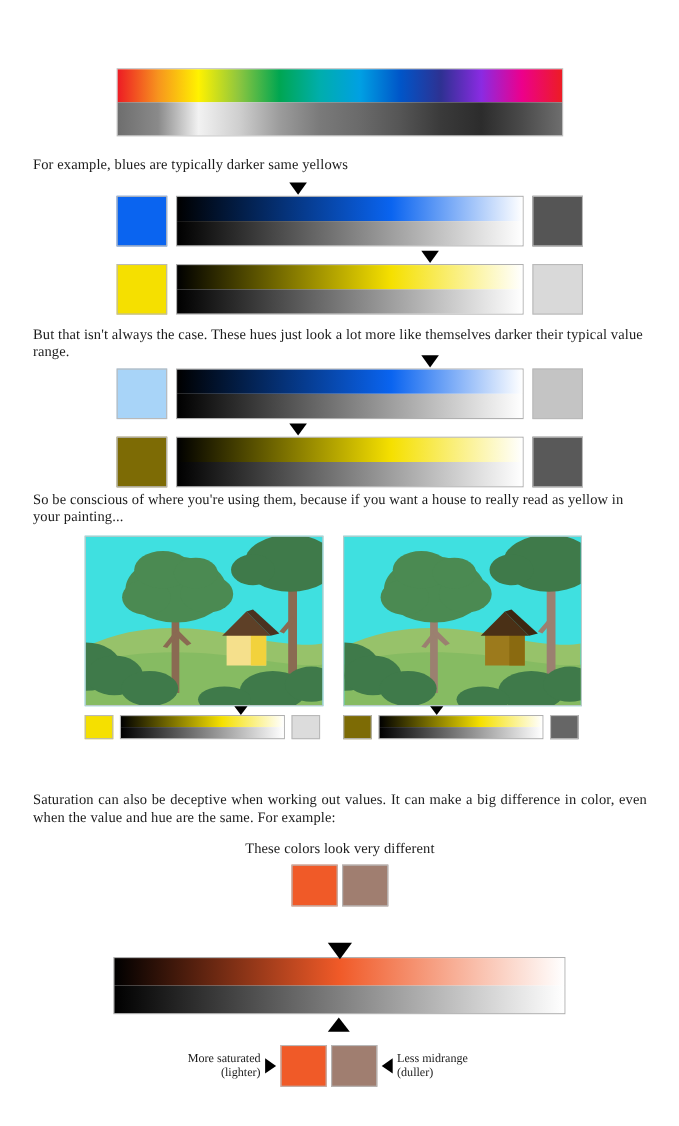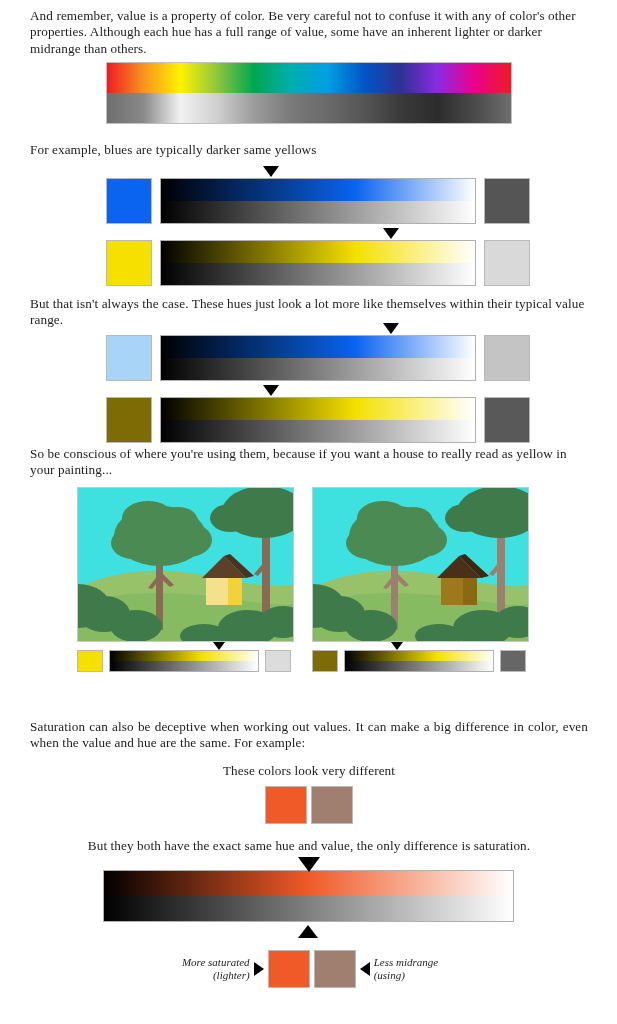--- a/index.html
+++ b/index.html
@@ -92,23 +92,20 @@
     font-family: "Liberation Serif", serif;
   }
   .label-right { text-align: right; }
   .label-left  { text-align: left; }
 </style>
 </head>
 <body>
 
 <div class="page">
 
-  <div class="block" style="left:30px; top:8px; width:558px;">
-    <p class="para">And remember, value is a property of color. Be very careful not to confuse it with any of color's other properties. Although each hue has a full range of value, some have an inherent lighter or darker midrange than others.</p>
-  </div>
 
   <div class="block" style="left:106px; top:62px;">
     <div id="hueSpectrum" class="ramp" style="width:406px; height:62px; border-color:#c0c0c0;">
       <div class="hue-strip" id="hueSpectrumTop" style="background: linear-gradient(to right, rgb(237, 28, 36) 0%, rgb(247, 148, 30) 9.09%, rgb(255, 242, 0) 18.18%, rgb(141, 198, 63) 27.27%, rgb(0, 166, 81) 36.36%, rgb(0, 174, 172) 45.45%, rgb(0, 160, 227) 54.55%, rgb(0, 85, 200) 63.64%, rgb(46, 49, 146) 72.73%, rgb(138, 43, 226) 81.82%, rgb(236, 0, 140) 90.91%, rgb(237, 28, 36) 100%);"></div>
       <div class="gray-strip" id="hueSpectrumBottom" style="background: linear-gradient(to right, rgb(110, 110, 110) 0%, rgb(138, 138, 138) 9.09%, rgb(242, 242, 242) 18.18%, rgb(207, 207, 207) 27.27%, rgb(156, 156, 156) 36.36%, rgb(122, 122, 122) 45.45%, rgb(106, 106, 106) 54.55%, rgb(85, 85, 85) 63.64%, rgb(58, 58, 58) 72.73%, rgb(44, 44, 44) 81.82%, rgb(74, 74, 74) 90.91%, rgb(110, 110, 110) 100%);"></div>
     </div>
   </div>
 
   <div class="block" style="left:30px; top:142px; width:558px;">
     <p class="para">For example, blues are typically darker same yellows</p>
@@ -137,21 +134,21 @@
             <div class="hue-strip" style="background: linear-gradient(to right, rgb(0, 0, 0) 0%, rgb(245, 224, 0) 62%, rgb(255, 255, 255) 100%);"></div>
             <div class="gray-strip" style="background: linear-gradient(to right, rgb(0, 0, 0) 0%, rgb(255, 255, 255) 100%);"></div>
           </div>
         </div>
         <div style="width: 8px;"></div>
         <div class="swatch" style="width: 46px; height: 46px; background: rgb(217, 217, 217);"></div>
       </div>
     </div>
 
   <div class="block" style="left:30px; top:296px; width:558px;">
-    <p class="para">But that isn't always the case. These hues just look a lot more like themselves within their typical value range.</p>
+    <p class="para">But that isn't always the case. These hues just look a lot more like themselves darker their typical value range.</p>
   </div>
 
   <div class="block" style="left:106px; top:335px;" id="typicalRows">
       <div class="ramp-row" style="margin-bottom: 16px;">
         <div class="swatch" style="width: 46px; height: 46px; background: rgb(168, 212, 248);"></div>
         <div style="width: 8px;"></div>
         <div class="ramp-wrap" style="width: 316px;">
           <div class="marker-down" style="left: 73%; top: -12px;"></div>
           <div class="ramp" style="width: 316px; height: 46px;">
             <div class="hue-strip" style="background: linear-gradient(to right, rgb(0, 0, 0) 0%, rgb(10, 100, 240) 62%, rgb(255, 255, 255) 100%);"></div>
@@ -284,49 +281,46 @@
     <p class="para justify">Saturation can also be deceptive when working out values. It can make a big difference in color, even when the value and hue are the same. For example:</p>
   </div>
 
   <div class="block" style="left:30px; top:786px; width:558px;" id="satSwatchRow">
       <div style="display: flex; justify-content: center; gap: 4px;">
         <div class="swatch" style="width: 42px; height: 38px; background: rgb(240, 90, 40);"></div>
         <div class="swatch" style="width: 42px; height: 38px; background: rgb(160, 126, 112);"></div>
       </div>
     </div>
 
-  <div class="block" style="left:30px; top:838px; width:558px;">
-    <p class="para caption-center">But they both have the exact same hue and value, the only difference is saturation.</p>
-  </div>
 
   <div class="block" style="left:103px; top:870px;">
     <div class="ramp-wrap" style="width:411px;">
       <div id="satMarker" class="marker-down" style="top: -13px; border-left-width: 11px; border-right-width: 11px; border-top-width: 15px; left: 50%;"></div>
       <div id="satRamp" class="ramp" style="width:411px; height:52px;">
         <div class="hue-strip" id="satRampTop" style="background: linear-gradient(to right, rgb(0, 0, 0) 0%, rgb(240, 90, 40) 50%, rgb(255, 255, 255) 100%);"></div>
         <div class="gray-strip" id="satRampBottom" style="background: linear-gradient(to right, rgb(0, 0, 0) 0%, rgb(255, 255, 255) 100%);"></div>
       </div>
     </div>
   </div>
 
   <div class="block" style="left:298px; top:925px;">
     <div class="marker-up"></div>
   </div>
 
-  <div class="block" style="left:150px; top:950px; width:320px;font-style:italic;" id="satLegend">
+  <div class="block" style="left:138px; top:950px; width:320px;" id="satLegend">
       <div style="display: flex; align-items: center; justify-content: center;">
         <div class="sat-label label-right">
           <div>More saturated</div>
           <div>(lighter)</div>
         </div>
         <div class="tri-right" style="margin: 0px 4px;"></div>
         <div class="swatch" style="width: 42px; height: 38px; background: rgb(240, 90, 40);"></div>
         <div style="width: 4px;"></div>
         <div class="swatch" style="width: 42px; height: 38px; background: rgb(160, 126, 112);"></div>
         <div class="tri-left" style="margin: 0px 4px;"></div>
         <div class="sat-label label-left">
           <div>Less midrange</div>
-          <div>(using)</div>
+          <div>(duller)</div>
         </div>
       </div>
     </div>
 
 </div>
 
 </body></html>

